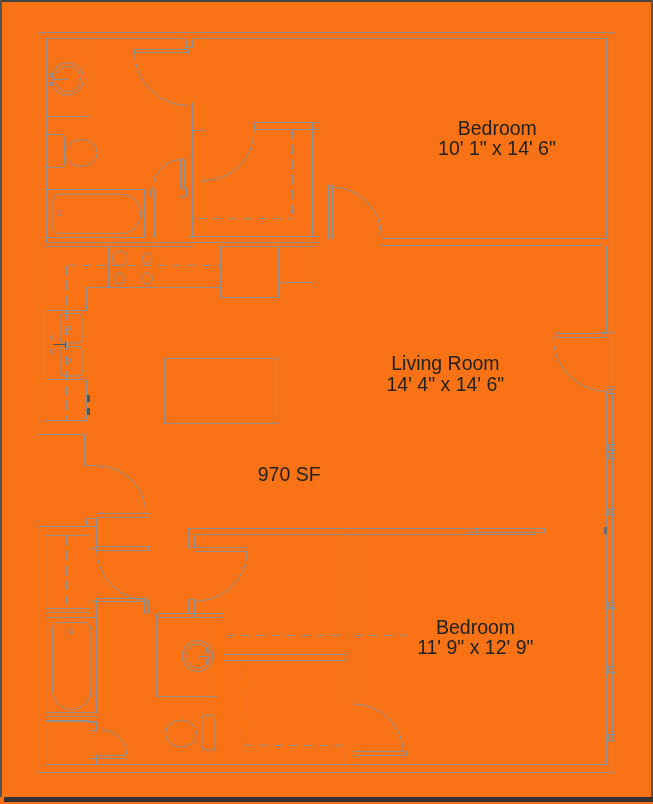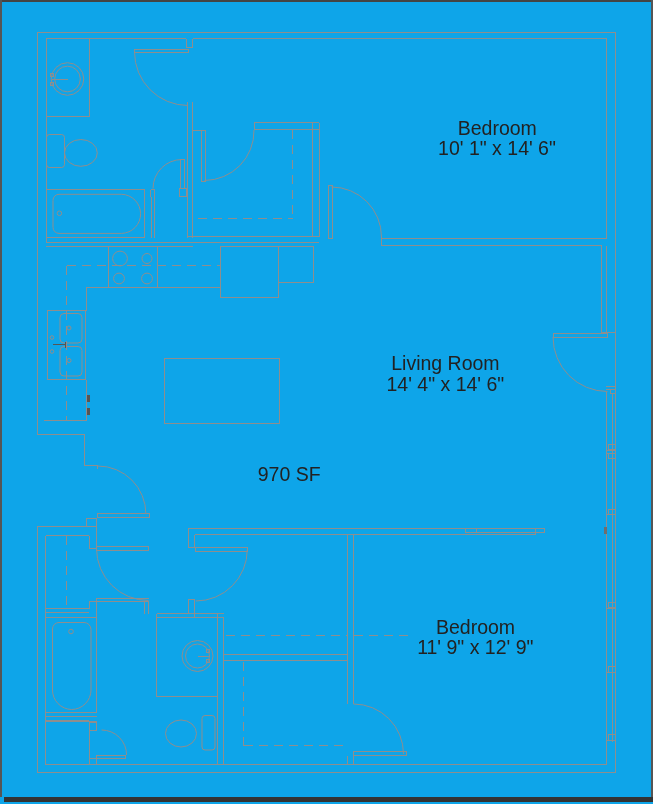--- a/index.html
+++ b/index.html
@@ -1,16 +1,16 @@
 <!DOCTYPE html>
 <html><head>
 <meta charset="utf-8">
 <style>
 html,body{margin:0;padding:0;background:#ffffff;}
-#page{position:relative;width:653px;height:804px;background:#0ea5e9;overflow:hidden;}
+#page{position:relative;width:653px;height:804px;background:#f97316;overflow:hidden;}
 svg{position:absolute;left:0;top:0;}
 .t{font-family:"Liberation Sans",sans-serif;fill:#222222;}
 </style>
 </head>
 <body>
 <div id="page">
 <svg width="653" height="804" viewBox="0 0 653 804">
 <g stroke="#8e8e8e" stroke-width="1" fill="none" shape-rendering="crispEdges">
 
 <line x1="37" y1="32" x2="615.5" y2="32"></line>

